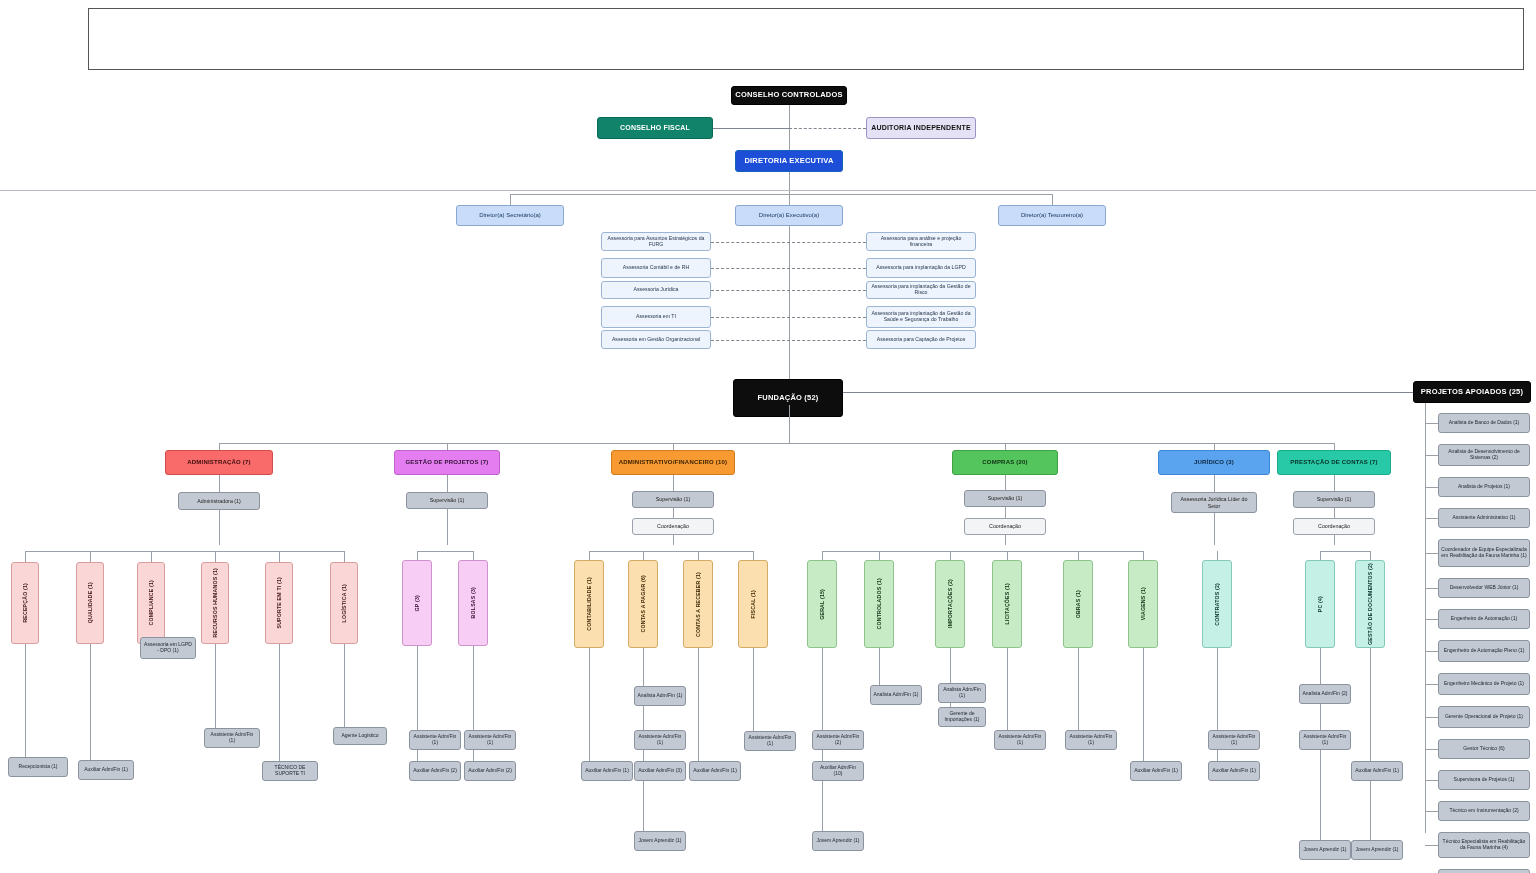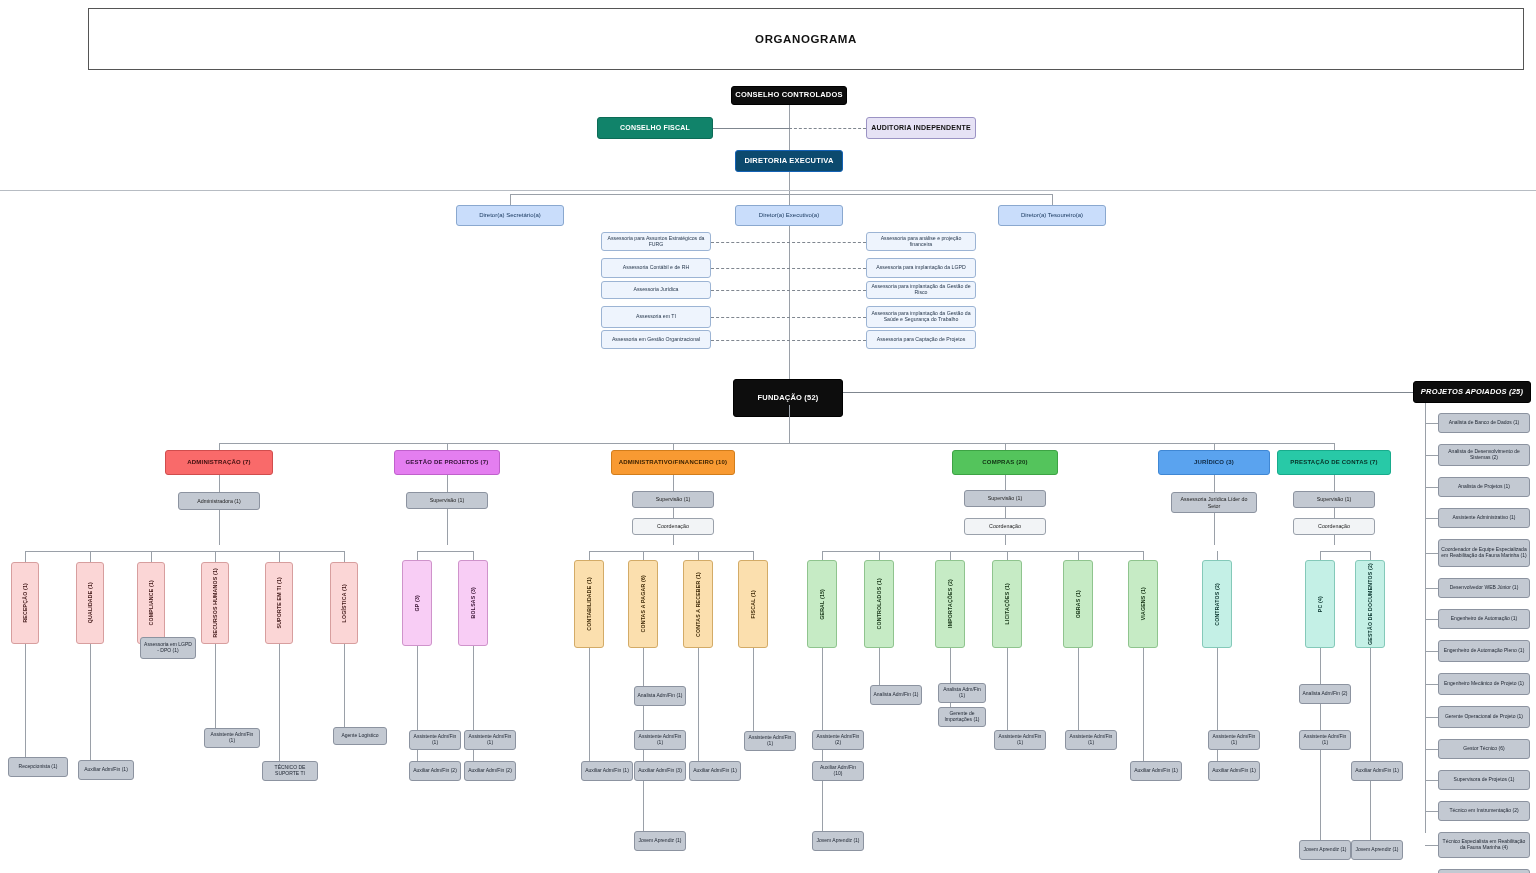--- a/index.html
+++ b/index.html
@@ -38,21 +38,21 @@
   .node { position:absolute; display:flex; align-items:center; justify-content:center;
           text-align:center; border-radius:3px; line-height:1.15; }
   .node span { display:block; padding:0 2px; }
 
   .n-black { background:#0d0d0d; color:#fff; border:1px solid #000;
              font-size:7.5px; font-weight:bold; letter-spacing:.2px; }
   .n-teal  { background:#11836a; color:#fff; border:1px solid #0c6b56;
              font-size:7px; font-weight:bold; letter-spacing:.2px; }
   .n-lav   { background:#e6e2f5; color:#111; border:1px solid #9b93c4;
              font-size:7px; font-weight:bold; letter-spacing:.2px; }
-  .n-blue  { background:#0c4a6e; color:#fff; border:1px solid #1462b5;
+  .n-blue  { background:#1d4ed8; color:#fff; border:1px solid #1462b5;
              font-size:7.5px; font-weight:bold; letter-spacing:.2px; }
   .n-ltblue{ background:#c9ddfb; color:#16365c; border:1px solid #8aa8cf;
              font-size:6px; }
   .n-assess{ background:#eef4fd; color:#27384d; border:1px solid #9cb4d4;
              font-size:5.2px; }
   .n-gray  { background:#c3c9d2; color:#222; border:1px solid #8c93a0;
              font-size:5.3px; }
   .n-gray-l{ background:#f2f4f6; color:#222; border:1px solid #9aa1ab;
              font-size:5.3px; }
   .n-leaf  { background:#c3c9d2; color:#1d2430; border:1px solid #8c93a0;
@@ -91,23 +91,20 @@
   .solid-h { position:absolute; height:1px; background:#7f868f; }
   .rule { position:absolute; height:1px; background:#b7bcc3; }
 </style>
 </head>
 <body>
 
 <div id="canvas">
 
   <div class="hdr">
     <div class="hdr-mid">
-      <div class="hdr-mid-bot">
-        <span class="t-organo">ORGANOGRAMA</span>
-      </div>
     </div>
   </div>
 
   <div class="ln lnv" style="left:789px; top:105px; height:72px;"></div>
   <div class="solid-h" style="left:710px; top:128px; width:80px;"></div>
   <div class="dash-h" style="left:789px; top:128px; width:77px;"></div>
   <div class="ln lnv" style="left:789px; top:172px; height:220px;"></div>
 
   <div class="node n-black" style="left:731px; top:86px; width:116px; height:19px;">
     <span>CONSELHO CONTROLADOS</span>
@@ -172,21 +169,21 @@
       <div class="node n-assess" style="left: 866px; top: 330px; width: 110px; height: 19px;">
         <span>Assessoria para Captação de Projetos</span>
       </div>
       <div class="rule" style="left: 0px; top: 190px; width: 1536px;"></div>
     </div>
 
   <div class="solid-h" style="left:842px; top:392px; width:575px;"></div>
   <div class="node n-black" style="left:733px; top:379px; width:110px; height:38px;">
     <span>FUNDAÇÃO (52)</span>
   </div>
-  <div class="node n-black" style="left:1413px; top:381px; width:118px; height:22px;font-style:italic;">
+  <div class="node n-black" style="left:1413px; top:381px; width:118px; height:22px;">
     <span>PROJETOS APOIADOS (25)</span>
   </div>
 
   <div id="projetos-list">
       <div class="ln lnv" style="left: 1425px; top: 403px; height: 430px;"></div>
       <div class="node n-leaf" style="left: 1438px; top: 413px; width: 92px; height: 20px;">
         <span>Analista de Banco de Dados (1)</span>
       </div>
       <div class="ln lnh" style="left: 1425px; top: 423px; width: 13px;"></div>
       <div class="node n-leaf" style="left: 1438px; top: 444px; width: 92px; height: 22px;">

